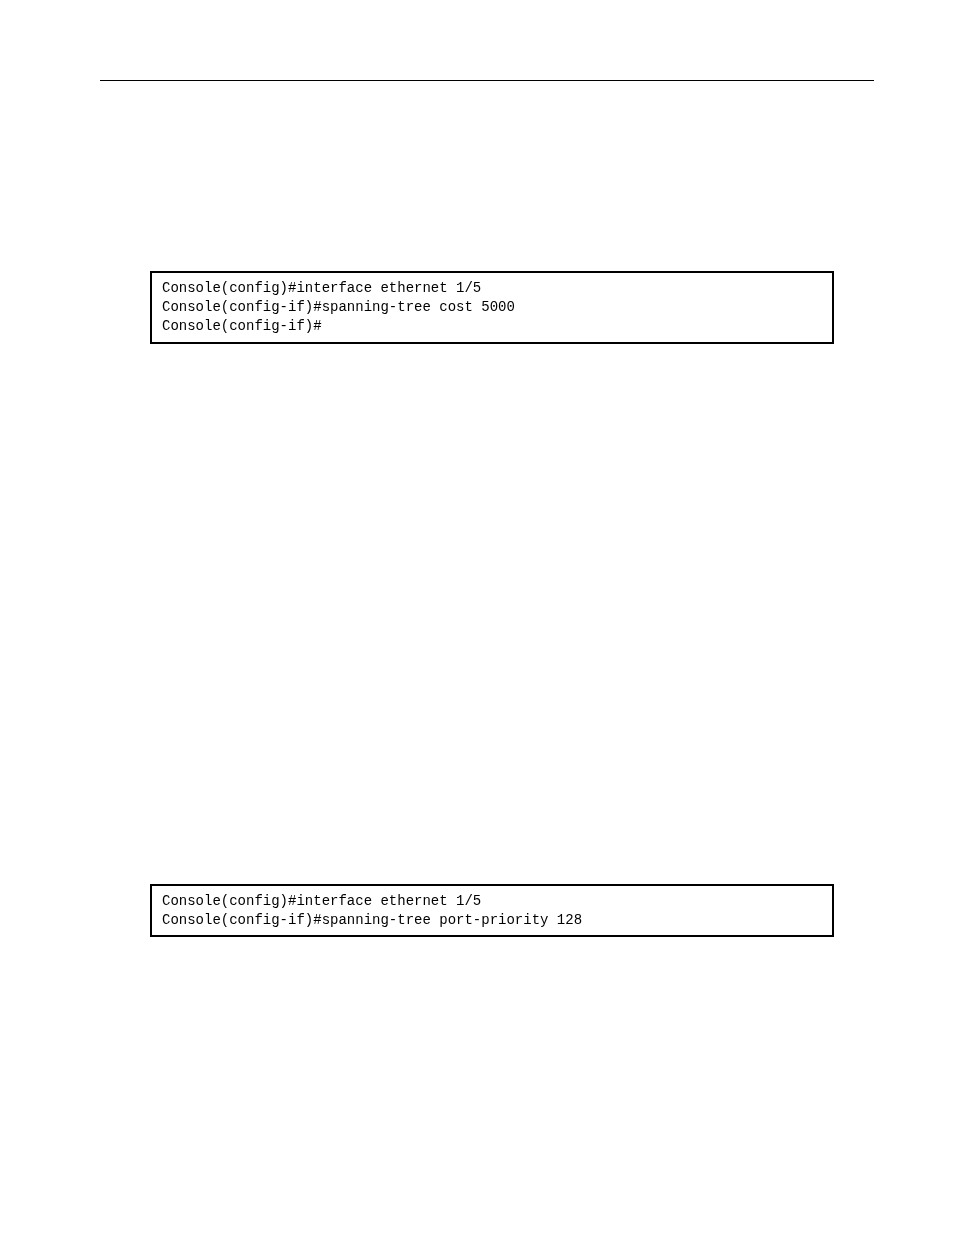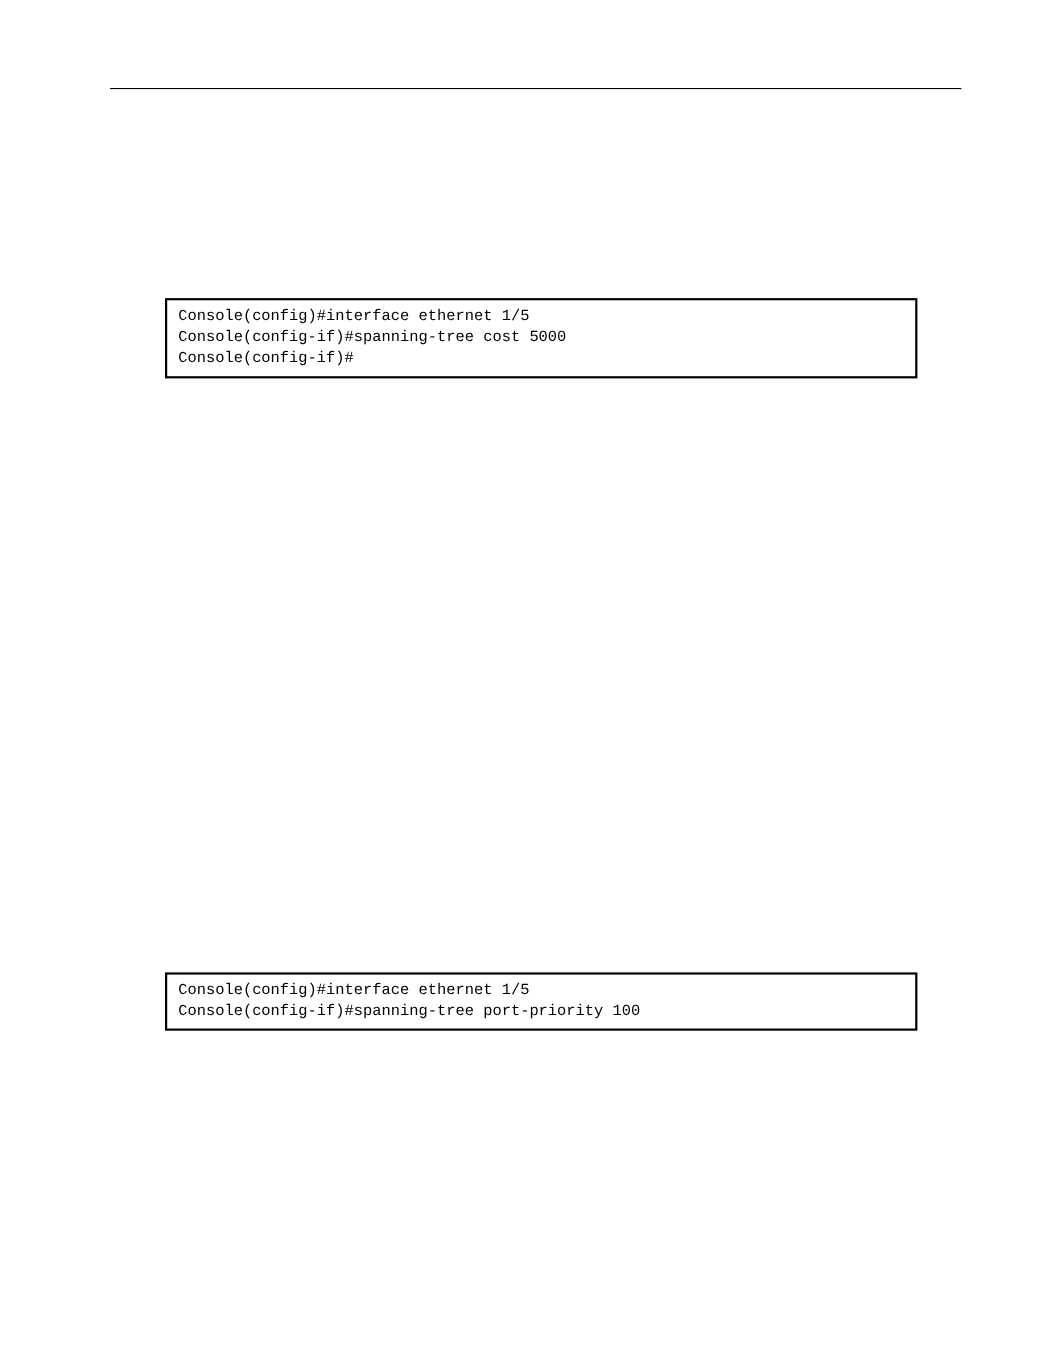--- a/index.html
+++ b/index.html
@@ -39,14 +39,14 @@
 <body>
 
 <div class="page">
   <div class="header-line"></div>
 
   <div class="console-box console-box-1"><span>Console(config)#interface ethernet 1/5</span>
 <span>Console(config-if)#spanning-tree cost 5000</span>
 <span>Console(config-if)#</span></div>
 
   <div class="console-box console-box-2"><span>Console(config)#interface ethernet 1/5</span>
-<span>Console(config-if)#spanning-tree port-priority 100</span></div>
+<span>Console(config-if)#spanning-tree port-priority 128</span></div>
 </div>
 
 </body></html>

